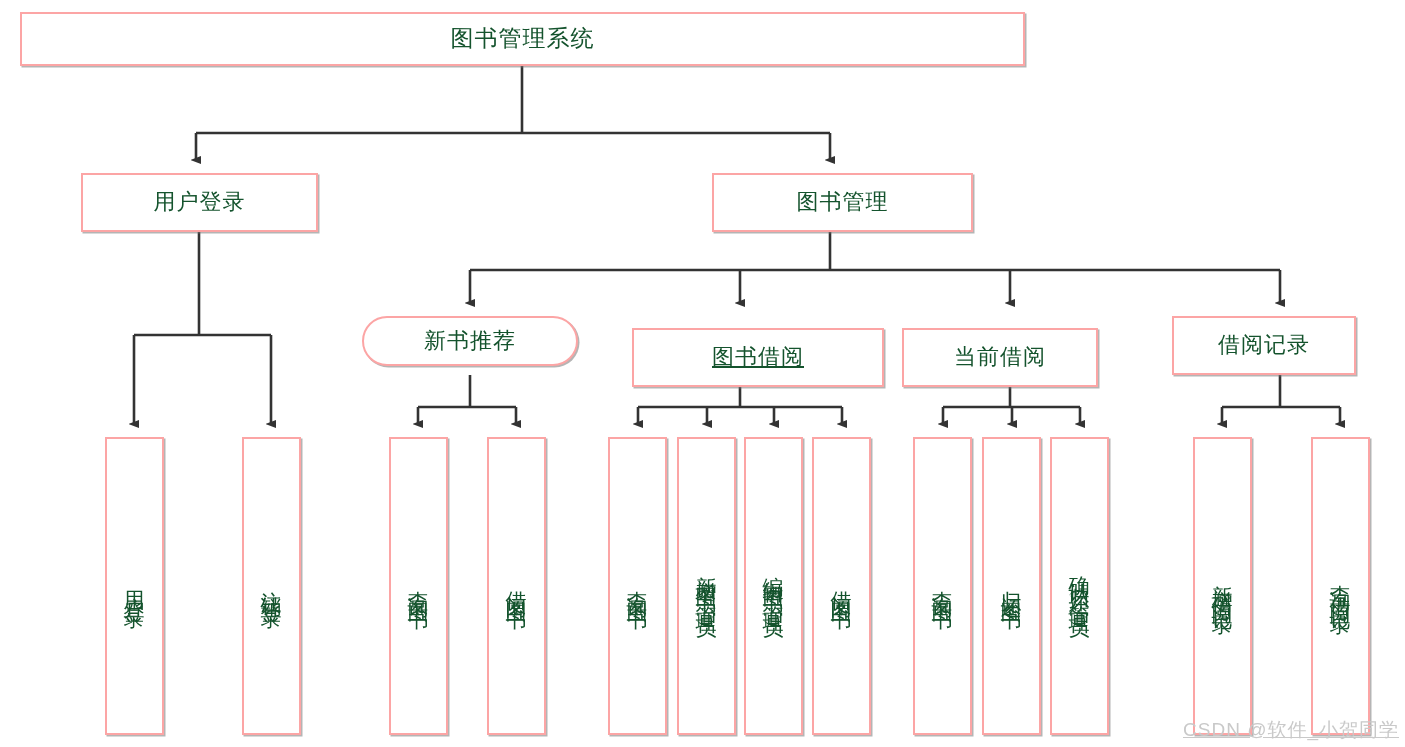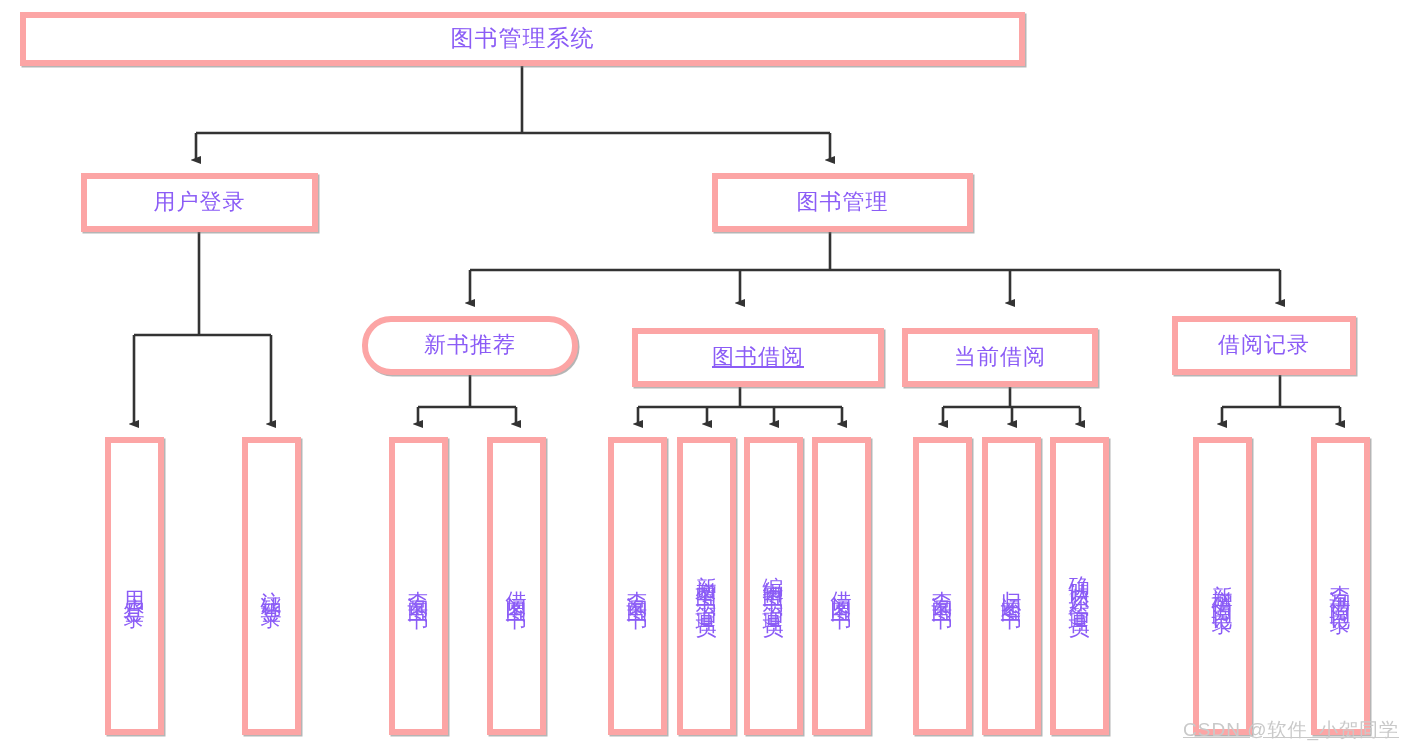--- a/index.html
+++ b/index.html
@@ -10,24 +10,24 @@
     overflow:hidden;
     position:relative;
   }
   #canvas{position:absolute;left:0;top:0;width:1405px;height:747px;}
   svg.lines{position:absolute;left:0;top:0;width:1405px;height:747px;pointer-events:none;}
 
   .node{
     position:absolute;
     box-sizing:border-box;
     background:#ffffff;
-    border:6px solid #fca5a5;
+    border:2px solid #fca5a5;
     box-shadow:1.5px 1.5px 0 rgba(120,120,120,0.55);
     display:flex;align-items:center;justify-content:center;
-    color:#8b5cf6;
+    color:#14532d;
   }
   .node.h{
     font-size:22px;
     letter-spacing:1px;
     line-height:1.1;
     white-space:nowrap;
   }
   .node.root{font-size:23px;}
   .node.v{
     font-size:21px;
@@ -112,21 +112,21 @@
       <path d="M1340,407 L1340,424" marker-end="url(#arrow)"></path>
 
     </g>
   </svg>
 
   <div class="node h root" style="left:20px;top:12px;width:1005px;height:54px;">图书管理系统</div>
 
   <div class="node h" style="left:81px;top:173px;width:237px;height:59px;">用户登录</div>
   <div class="node h" style="left:712px;top:173px;width:261px;height:59px;">图书管理</div>
 
-  <div class="node h" style="left:362px;top:316px;width:216px;height:59px;border-radius:29px;">新书推荐</div>
+  <div class="node h" style="left:362px;top:316px;width:216px;height:50px;border-radius:29px;">新书推荐</div>
   <div class="node h" style="left:632px;top:328px;width:252px;height:59px;text-decoration:underline;">图书借阅</div>
   <div class="node h" style="left:902px;top:328px;width:196px;height:59px;">当前借阅</div>
   <div class="node h" style="left:1172px;top:316px;width:184px;height:59px;">借阅记录</div>
 
   <div class="node v" style="left:105px;top:437px;width:59px;height:298px;">
     <span class="vtxt">用户登录</span>
   </div>
   <div class="node v" style="left:242px;top:437px;width:59px;height:298px;">
     <span class="vtxt">注销登录</span>
   </div>

